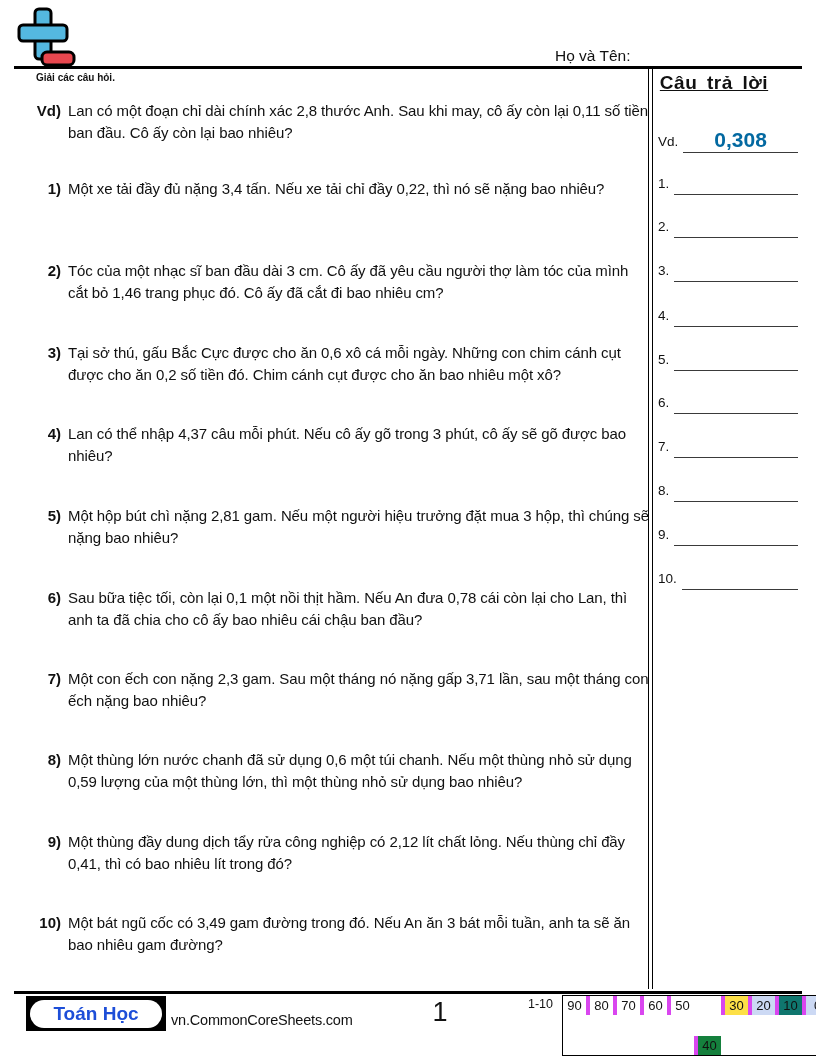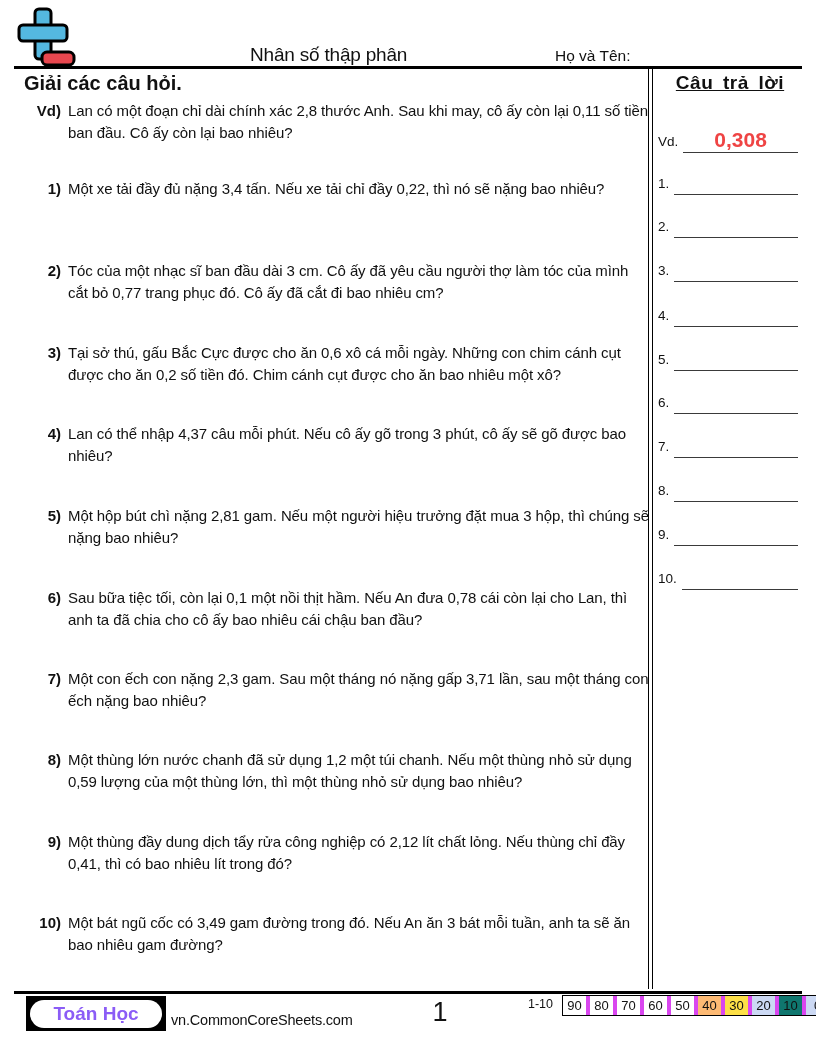--- a/index.html
+++ b/index.html
@@ -5,83 +5,82 @@
   html,body{margin:0;padding:0;background:#e8e8e8;}
   .page{
     position:relative;width:816px;height:1056px;margin:0 auto;background:#ffffff;
     font-family:"Liberation Sans","DejaVu Sans",sans-serif;color:#111;overflow:hidden;
   }
   
   .logo{position:absolute;left:16px;top:7px;width:60px;height:62px;}
   .page-title{position:absolute;left:250px;top:44px;font-size:19px;letter-spacing:-0.2px;}
   .name-label{position:absolute;left:555px;top:47px;font-size:15.5px;}
   .header-line{position:absolute;left:14px;width:788px;top:66px;height:2.5px;background:#000;}
-  .instructions{position:absolute;left:24px;top:72px;font-size:20px;font-weight:bold;}
+  .instructions{position:absolute;left:36px;top:72px;font-size:10px;font-weight:bold;}
   
   .vline{position:absolute;left:648px;top:68px;height:921px;width:3px;
          border-left:1.6px solid #000;border-right:1.6px solid #000;}
   
   .problem{position:absolute;left:18px;width:622px;display:flex;align-items:flex-start;margin-left:11px;}
   .problem-num{flex:0 0 32px;text-align:right;font-weight:bold;font-size:15px;line-height:21.5px;padding-right:7px;}
   .problem-text{flex:1;font-size:15px;line-height:21.5px;letter-spacing:-0.1px;max-width:584px;}
   
-  .answers-header{position:absolute;left:666px;top:72px;width:128px;text-align:center;
+  .answers-header{position:absolute;left:650px;top:72px;width:128px;text-align:center;
                   font-size:19px;font-weight:bold;text-decoration:underline;word-spacing:4px;letter-spacing:0.5px;}
   .answer-row{position:absolute;left:658px;width:140px;height:25px;display:flex;align-items:flex-end;}
   .answer-num{font-size:13.5px;line-height:18px;padding-bottom:2px;}
   .answer-line{flex:1;margin-left:5px;border-bottom:1.6px solid #3a3a3a;position:relative;height:100%;}
   .answer-value{position:absolute;left:0;right:0;bottom:0;text-align:center;
                 font-size:21px;font-weight:bold;line-height:24px;}
   
   .bottom-line{position:absolute;left:14px;width:788px;top:991px;height:2.5px;background:#000;}
   .subject-badge{position:absolute;left:26px;top:996px;width:140px;height:35px;background:#000;
                  display:flex;align-items:center;justify-content:center;}
   .subject-pill{width:132px;height:28px;background:#fff;border-radius:14px;
                 display:flex;align-items:center;justify-content:center;
-                font-size:19px;font-weight:bold;color:#8b5cf6;}
+                font-size:19px;font-weight:bold;color:#1d4ed8;}
   .website{position:absolute;left:171px;top:1012px;font-size:14.5px;letter-spacing:-0.2px;}
   .page-number{position:absolute;left:425px;top:997px;width:30px;text-align:center;font-size:27px;}
   .score-label{position:absolute;left:528px;top:997px;font-size:12.5px;}
   .score-table{position:absolute;left:562px;top:995px;display:flex;border:1px solid #000;}
   .score-cell{width:23px;height:19px;border-left:4px solid #d946ef;display:flex;align-items:center;
               justify-content:center;font-size:13px;}
   .score-cell:first-child{border-left:none;}
 </style>
 </head>
 <body>
 
 <div class="page">
 
   <svg class="logo" viewBox="0 0 60 62">
     <rect x="19" y="2" width="16" height="50" rx="4" stroke="#000" stroke-width="3" fill="#54b8e0"></rect>
     <rect x="3" y="18" width="48" height="16" rx="4" stroke="#000" stroke-width="3" fill="#54b8e0"></rect>
     <rect x="21" y="20" width="12" height="12" fill="#54b8e0"></rect>
     <rect x="26" y="45" width="32" height="13" rx="5" stroke="#000" stroke-width="3" fill="#e8474f"></rect>
   </svg>
 
-  <div class="page-title">Nhân số thập phân</div>
   <div class="name-label">Họ và Tên:</div>
   <div class="header-line"></div>
 
   <div class="instructions">Giải các câu hỏi.</div>
 
   <div class="vline"></div>
 
   <div id="problems-list">
       <div class="problem" style="top: 100px;">
         <span class="problem-num">Vd)</span>
         <span class="problem-text">Lan có một đoạn chỉ dài chính xác 2,8 thước Anh. Sau khi may, cô ấy còn lại 0,11 số tiền ban đầu. Cô ấy còn lại bao nhiêu?</span>
       </div>
       <div class="problem" style="top: 178px;">
         <span class="problem-num">1)</span>
         <span class="problem-text">Một xe tải đầy đủ nặng 3,4 tấn. Nếu xe tải chỉ đầy 0,22, thì nó sẽ nặng bao nhiêu?</span>
       </div>
       <div class="problem" style="top: 260px;">
         <span class="problem-num">2)</span>
-        <span class="problem-text">Tóc của một nhạc sĩ ban đầu dài 3 cm. Cô ấy đã yêu cầu người thợ làm tóc của mình cắt bỏ 0,77 trang phục đó. Cô ấy đã cắt đi bao nhiêu cm?</span>
+        <span class="problem-text">Tóc của một nhạc sĩ ban đầu dài 3 cm. Cô ấy đã yêu cầu người thợ làm tóc của mình cắt bỏ 1,46 trang phục đó. Cô ấy đã cắt đi bao nhiêu cm?</span>
       </div>
       <div class="problem" style="top: 342px;">
         <span class="problem-num">3)</span>
         <span class="problem-text">Tại sở thú, gấu Bắc Cực được cho ăn 0,6 xô cá mỗi ngày. Những con chim cánh cụt được cho ăn 0,2 số tiền đó. Chim cánh cụt được cho ăn bao nhiêu một xô?</span>
       </div>
       <div class="problem" style="top: 423px;">
         <span class="problem-num">4)</span>
         <span class="problem-text">Lan có thể nhập 4,37 câu mỗi phút. Nếu cô ấy gõ trong 3 phút, cô ấy sẽ gõ được bao nhiêu?</span>
       </div>
       <div class="problem" style="top: 505px;">
@@ -91,38 +90,38 @@
       <div class="problem" style="top: 587px;">
         <span class="problem-num">6)</span>
         <span class="problem-text">Sau bữa tiệc tối, còn lại 0,1 một nồi thịt hầm. Nếu An đưa 0,78 cái còn lại cho Lan, thì anh ta đã chia cho cô ấy bao nhiêu cái chậu ban đầu?</span>
       </div>
       <div class="problem" style="top: 668px;">
         <span class="problem-num">7)</span>
         <span class="problem-text">Một con ếch con nặng 2,3 gam. Sau một tháng nó nặng gấp 3,71 lần, sau một tháng con ếch nặng bao nhiêu?</span>
       </div>
       <div class="problem" style="top: 749px;">
         <span class="problem-num">8)</span>
-        <span class="problem-text">Một thùng lớn nước chanh đã sử dụng 1,2 một túi chanh. Nếu một thùng nhỏ sử dụng 0,59 lượng của một thùng lớn, thì một thùng nhỏ sử dụng bao nhiêu?</span>
+        <span class="problem-text">Một thùng lớn nước chanh đã sử dụng 0,6 một túi chanh. Nếu một thùng nhỏ sử dụng 0,59 lượng của một thùng lớn, thì một thùng nhỏ sử dụng bao nhiêu?</span>
       </div>
       <div class="problem" style="top: 831px;">
         <span class="problem-num">9)</span>
         <span class="problem-text">Một thùng đầy dung dịch tẩy rửa công nghiệp có 2,12 lít chất lỏng. Nếu thùng chỉ đầy 0,41, thì có bao nhiêu lít trong đó?</span>
       </div>
       <div class="problem" style="top: 912px;">
         <span class="problem-num">10)</span>
         <span class="problem-text">Một bát ngũ cốc có 3,49 gam đường trong đó. Nếu An ăn 3 bát mỗi tuần, anh ta sẽ ăn bao nhiêu gam đường?</span>
       </div>
     </div>
 
   <div class="answers-header">Câu trả lời</div>
   <div id="answers-list">
       <div class="answer-row" style="top: 128px;">
         <span class="answer-num">Vd.</span>
         <span class="answer-line">
-          <span class="answer-value" style="color: #ef4444;">0,308</span>
+          <span class="answer-value" style="color: #0369a1;">0,308</span>
         </span>
       </div>
       <div class="answer-row" style="top: 170px;">
         <span class="answer-num">1.</span>
         <span class="answer-line"></span>
       </div>
       <div class="answer-row" style="top: 213px;">
         <span class="answer-num">2.</span>
         <span class="answer-line"></span>
       </div>
@@ -167,20 +166,20 @@
   </div>
   <div class="website">vn.CommonCoreSheets.com</div>
   <div class="page-number">1</div>
   <div class="score-label">1-10</div>
   <div class="score-table" id="score-table">
       <div class="score-cell">90</div>
       <div class="score-cell">80</div>
       <div class="score-cell">70</div>
       <div class="score-cell">60</div>
       <div class="score-cell">50</div>
-      <div class="score-cell" style="background: #fdba74;">40</div>
+      <div class="score-cell" style="background: #15803d; margin-top: 40px;">40</div>
       <div class="score-cell" style="background: #fde047;">30</div>
       <div class="score-cell" style="background: rgb(204, 217, 244);">20</div>
       <div class="score-cell" style="background: #0f766e;">10</div>
       <div class="score-cell" style="background: rgb(204, 217, 244);">0</div>
     </div>
 
 </div>
 
 </body></html>

